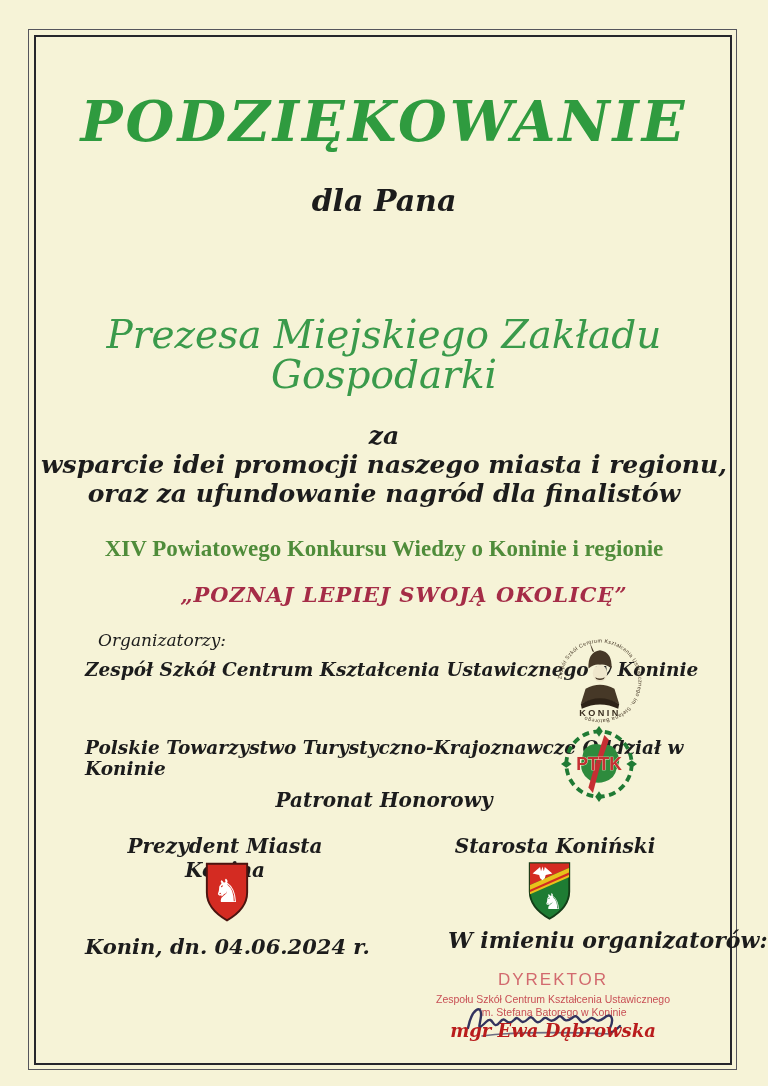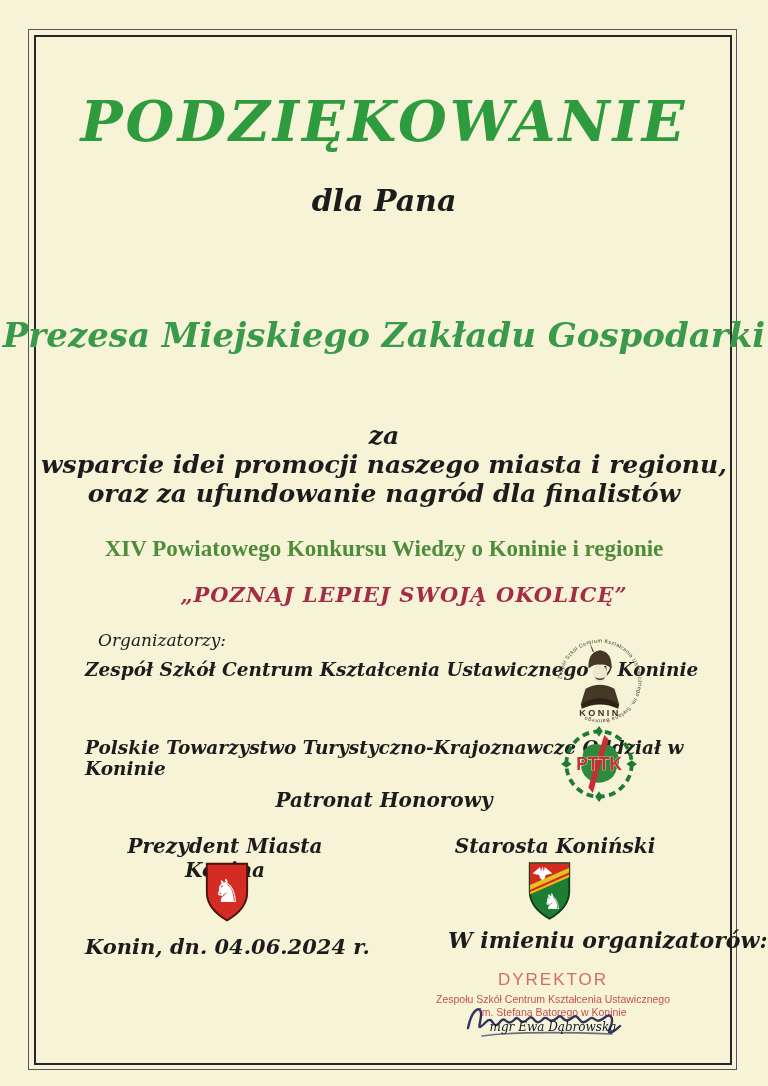--- a/index.html
+++ b/index.html
@@ -6,37 +6,37 @@
   body{width:768px;height:1086px;background:#fdfbe8;font-family:"DejaVu Serif",serif;}
   .page{position:relative;width:768px;height:1086px;background:#f6f3d7;overflow:hidden;color:#1c1c1c;}
   .frame-outer{position:absolute;left:28px;top:29px;right:31px;bottom:16px;border:1px solid #55555c;}
   .frame-inner{position:absolute;left:34px;top:35px;right:36px;bottom:21px;border:2px solid #26262c;}
   .abs{position:absolute;}
   .ctr{left:0;right:0;text-align:center;}
   .it{font-style:italic;}
   .title{top:88px;font-size:56px;font-weight:700;font-style:italic;color:#2f9b3f;letter-spacing:3px;}
   .salutation{top:183px;font-size:30px;font-weight:700;}
   .name{top:244px;font-size:40px;font-weight:700;letter-spacing:1px;}
-  .role{top:315px;font-size:34px;font-weight:700;color:#3a9a4b;line-height:40px;}
+  .role{top:315px;font-size:39px;font-weight:400;color:#3a9a4b;line-height:40px;}
   .za-block{top:421px;font-size:25px;font-weight:600;line-height:29px;}
   .contest{top:536px;font-size:23px;font-weight:700;font-style:normal;color:#4f8c3a;font-family:"Liberation Serif",serif;}
   .motto{top:582px;font-size:21px;font-weight:700;color:#a52c47;letter-spacing:1px;padding-left:40px;}
   .org-head{left:98px;top:630px;font-size:17px;}
   .org1{left:85px;top:659px;font-size:18.5px;font-weight:700;}
   .org2{left:85px;top:737px;font-size:18.5px;font-weight:700;}
   .patronat{top:788px;font-size:20px;font-weight:700;}
   .patron-left{left:110px;width:230px;top:834px;font-size:20px;font-weight:700;text-align:center;}
   .patron-right{left:430px;width:250px;top:834px;font-size:20px;font-weight:700;text-align:center;}
   .date{left:85px;top:934px;font-size:21px;font-weight:600;}
   .behalf{left:448px;top:927px;font-size:22px;font-weight:600;}
   .stamp-block{left:408px;top:970px;width:290px;text-align:center;font-family:"Liberation Sans",sans-serif;}
   .stamp-title{font-size:17px;letter-spacing:2px;color:#d26a6e;font-weight:500;}
   .stamp-l1{font-size:10.5px;color:#c84f55;margin-top:3px;}
   .stamp-l2{font-size:10.5px;color:#c84f55;margin-top:1px;}
-  .signer{position:absolute;left:408px;top:1020px;width:290px;text-align:center;font-size:12px;font-weight:400;font-style:italic;color:#0f172a;font-family:"DejaVu Serif",serif;}
+  .signer{position:absolute;left:408px;top:1020px;width:290px;text-align:center;font-size:18px;font-weight:700;font-style:italic;color:#b91c1c;font-family:"DejaVu Serif",serif;}
   .seal{left:552px;top:633px;}
   .pttk{left:561px;top:726px;}
   .arms-konin{left:203px;top:860px;}
   .arms-starosta{left:526px;top:858px;}
   .signature{left:462px;top:998px;}
 </style>
 </head>
 <body>
 
 <div class="page">

